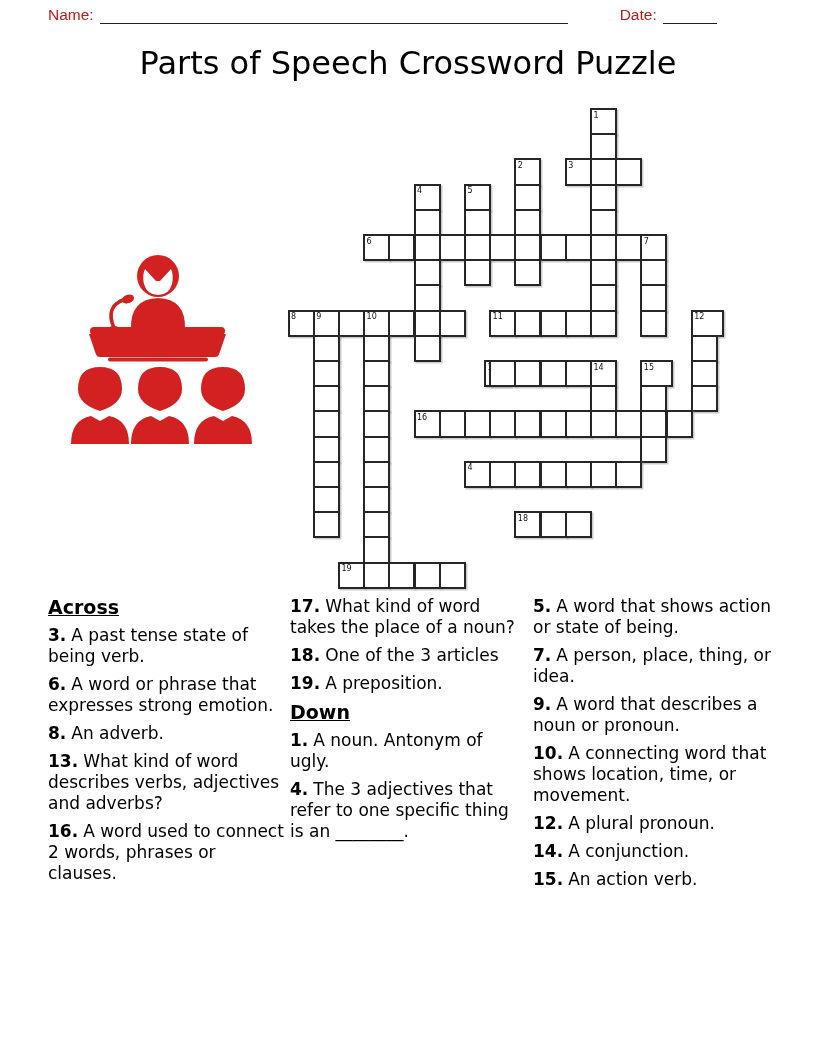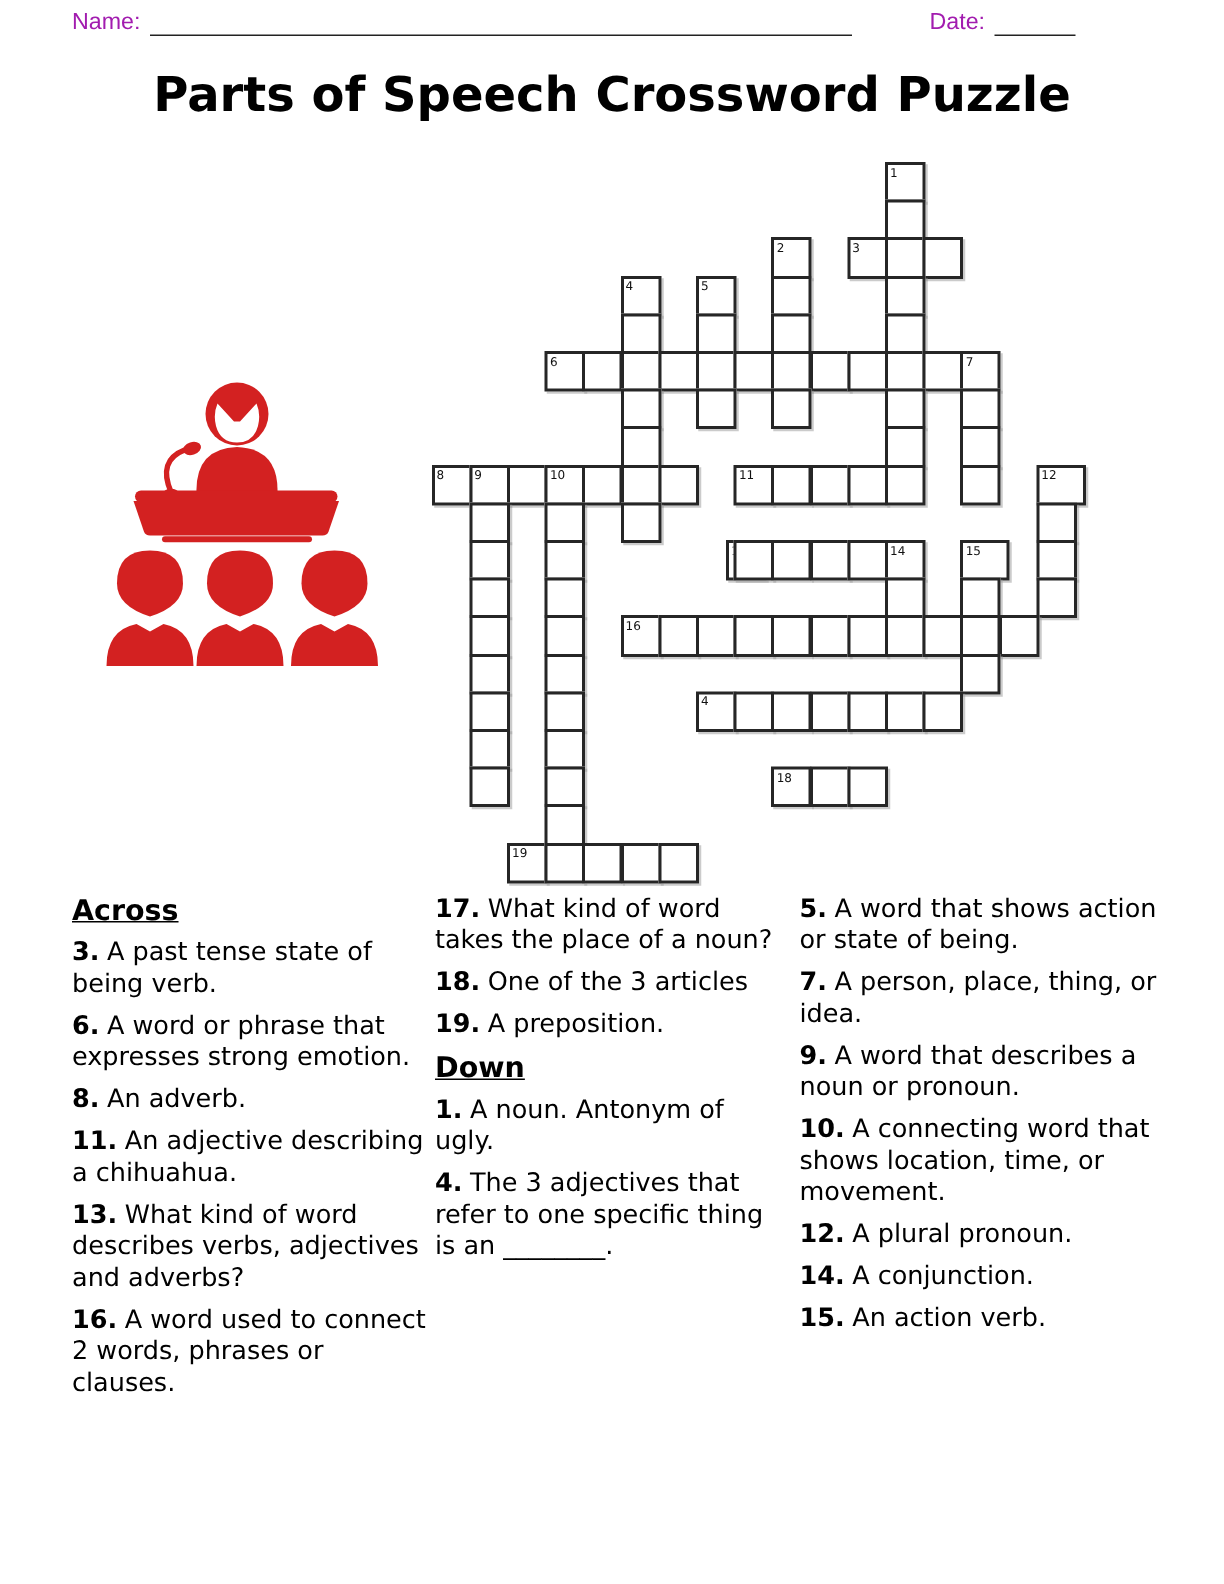--- a/index.html
+++ b/index.html
@@ -12,33 +12,33 @@
     font-family: "DejaVu Sans", sans-serif;
     color: #000;
     overflow: hidden;
   }
   
   .hdr-row {
     position: absolute;
     left: 48px; top: 6px; width: 722px;
     display: flex; align-items: flex-end;
     font-family: "Liberation Sans", sans-serif;
-    font-size: 15.5px; line-height: 18px; color: #a21caf;
+    font-size: 15.5px; line-height: 18px; color: #b91c1c;
   }
   .hdr-label { white-space: nowrap; padding-right: 6px; }
   .blank-line { border-bottom: 1.6px solid #222; height: 17px; display: inline-block; }
   #name-blank { width: 468px; }
   .hdr-gap { width: 52px; }
   #date-blank { width: 54px; }
   
   #title {
     position: absolute;
     left: 0; top: 44px; width: 816px;
     text-align: center;
-    font-size: 32px; font-weight: bold;
+    font-size: 32px; font-weight: normal;
     letter-spacing: 0px;
     color: #000;
   }
   
   #grid { position: absolute; left: 0; top: 0; }
   .cell {
     position: absolute;
     background: #ffffff;
     border: 2px solid #262626;
     box-shadow: 1.5px 1.5px 0 rgba(160,160,160,0.55);
@@ -261,21 +261,20 @@
       <path d="M141,201 Q141,177 161,173 L170,178 L179,173 Q199,177 199,201 Z"></path>
     </g>
   </svg>
 
   <div id="clues">
       <div class="clue-col col0">
         <div class="clue-header">Across</div>
         <div class="clue"><b>3.</b>A past tense state of being verb.</div>
         <div class="clue"><b>6.</b>A word or phrase that expresses strong emotion.</div>
         <div class="clue"><b>8.</b>An adverb.</div>
-        <div class="clue"><b>11.</b>An adjective describing a chihuahua.</div>
         <div class="clue"><b>13.</b>What kind of word describes verbs, adjectives and adverbs?</div>
         <div class="clue"><b>16.</b>A word used to connect 2 words, phrases or clauses.</div>
       </div>
       <div class="clue-col col1">
         <div class="clue"><b>17.</b>What kind of word takes the place of a noun?</div>
         <div class="clue"><b>18.</b>One of the 3 articles</div>
         <div class="clue"><b>19.</b>A preposition.</div>
         <div class="clue-header">Down</div>
         <div class="clue"><b>1.</b>A noun. Antonym of ugly.</div>
         <div class="clue"><b>4.</b>The 3 adjectives that refer to one specific thing is an ________.</div>

